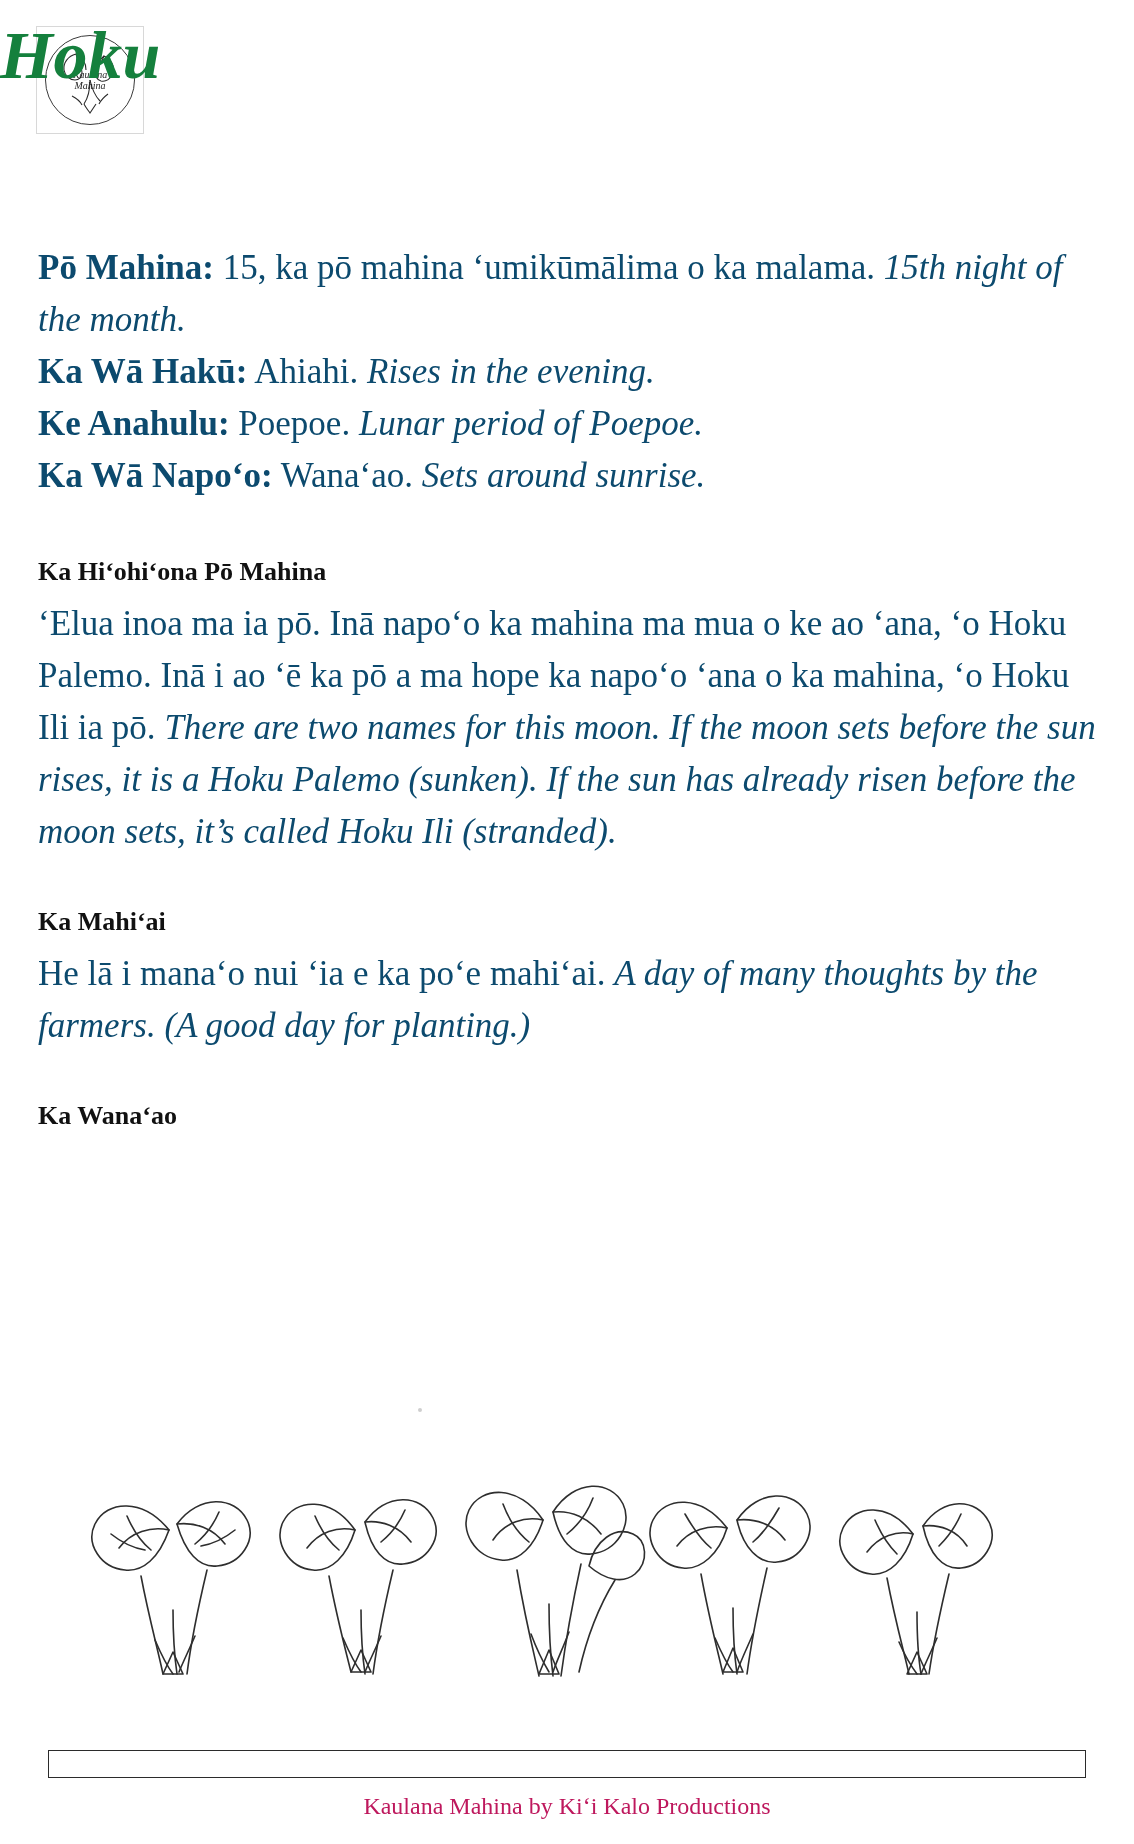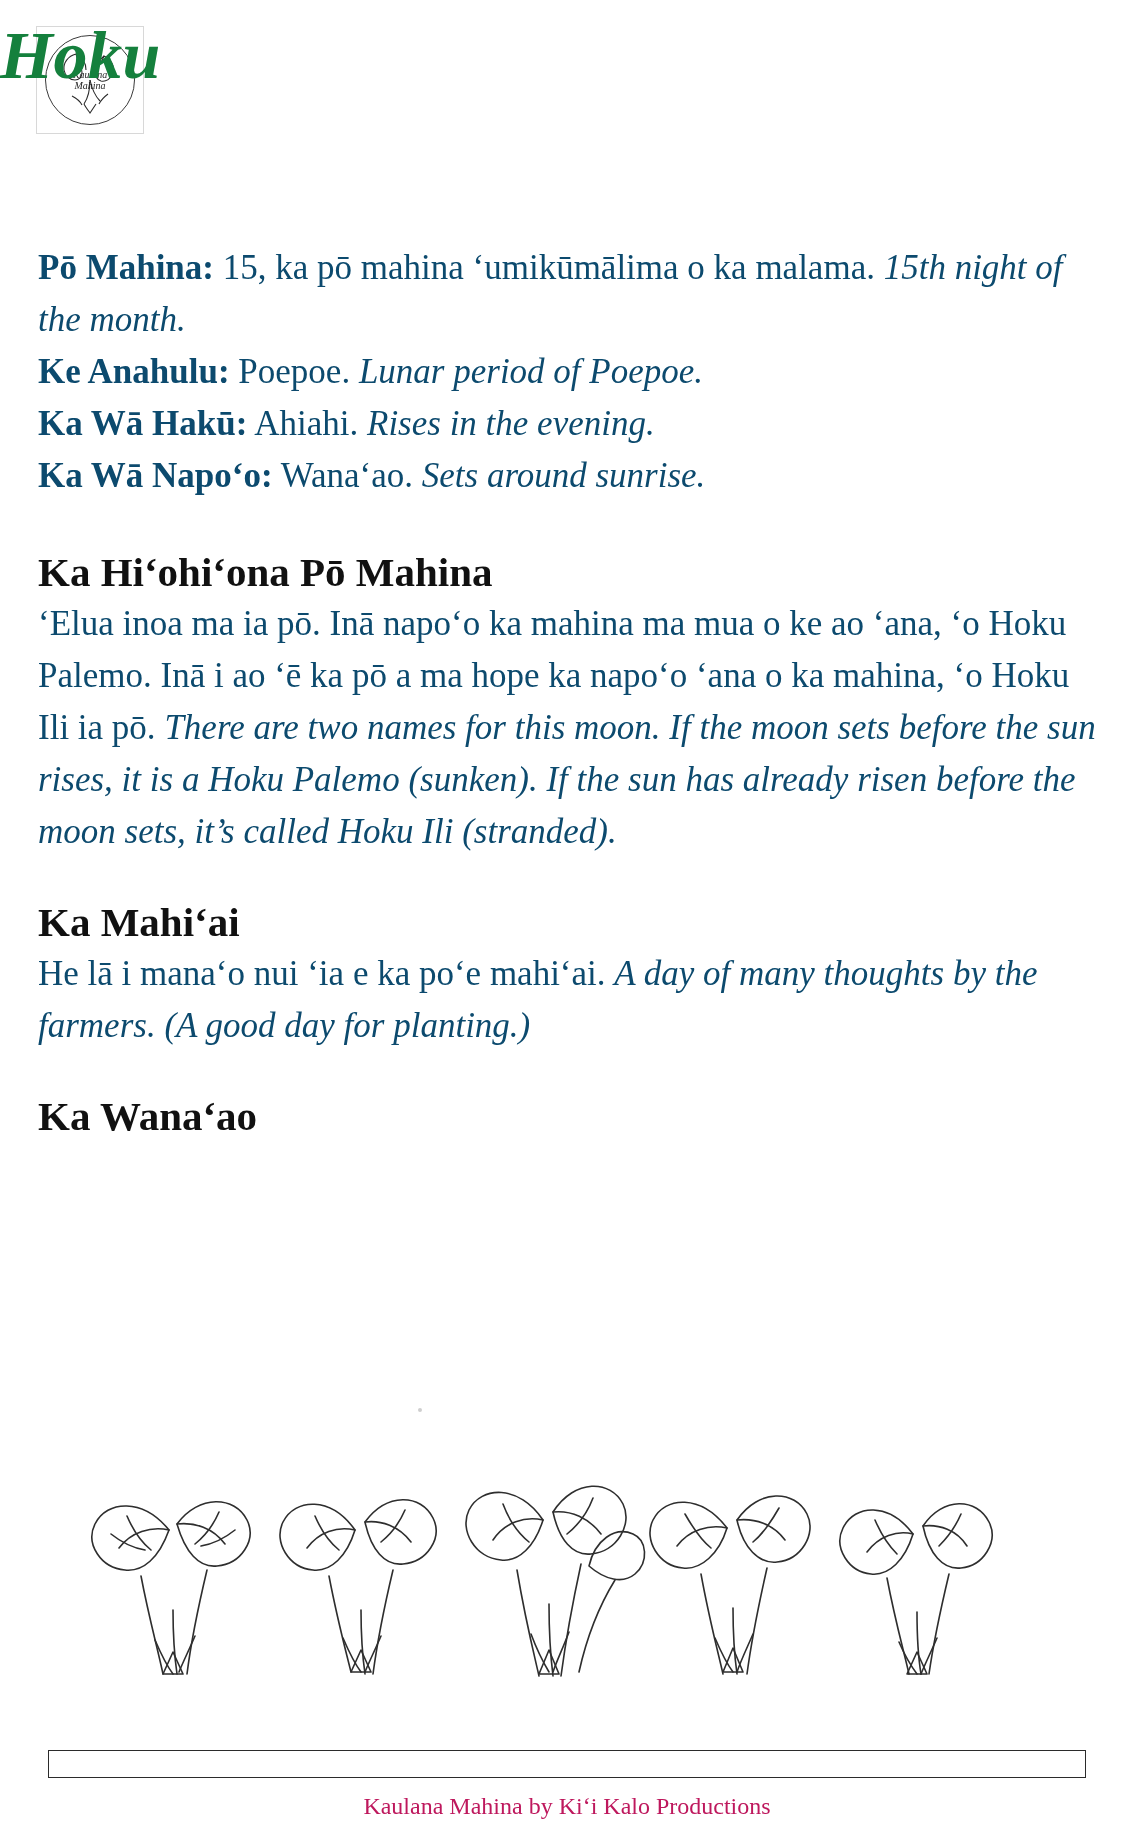--- a/index.html
+++ b/index.html
@@ -87,21 +87,21 @@
     line-height: 52px;
     color: #0c4a6e;
   }
   .para { text-align: left; }
   b, .bold { font-weight: bold; }
   i, .ital { font-style: italic; }
 
   .facts .line { white-space: normal; }
   .section-head {
     font-weight: bold;
-    font-size: 41px;
+    font-size: 26px;
     line-height: 52px;
     margin-top: 38px;
   }
   .section-head.first { margin-top: 44px; }
 
   
   .art {
     position: absolute;
     left: 0;
     right: 0;
@@ -173,28 +173,28 @@
 
   <div class="content">
 
     <div class="facts">
       <div class="line">
         <b>Pō Mahina:</b>
         <span>15, ka pō mahina ʻumikūmālima o ka malama.</span>
         <i>15th night of the month.</i>
       </div>
       <div class="line">
+        <b>Ka Wā Hakū:</b>
+        <span>Ahiahi.</span>
+        <i>Rises in the evening.</i>
+      </div>
+      <div class="line">
         <b>Ke Anahulu:</b>
         <span>Poepoe.</span>
         <i>Lunar period of Poepoe.</i>
-      </div>
-      <div class="line">
-        <b>Ka Wā Hakū:</b>
-        <span>Ahiahi.</span>
-        <i>Rises in the evening.</i>
       </div>
       <div class="line">
         <b>Ka Wā Napoʻo:</b>
         <span>Wanaʻao.</span>
         <i>Sets around sunrise.</i>
       </div>
     </div>
 
     <div class="section">
       <div class="section-head first">Ka Hiʻohiʻona Pō Mahina</div>

